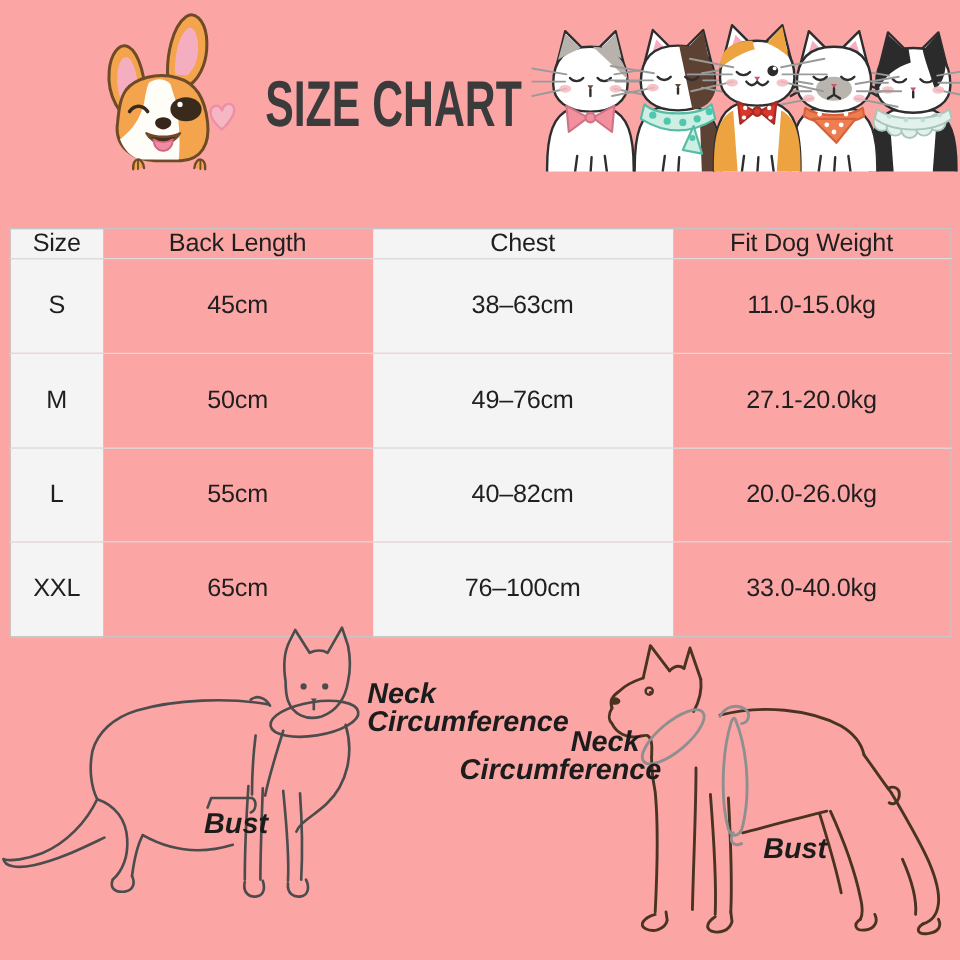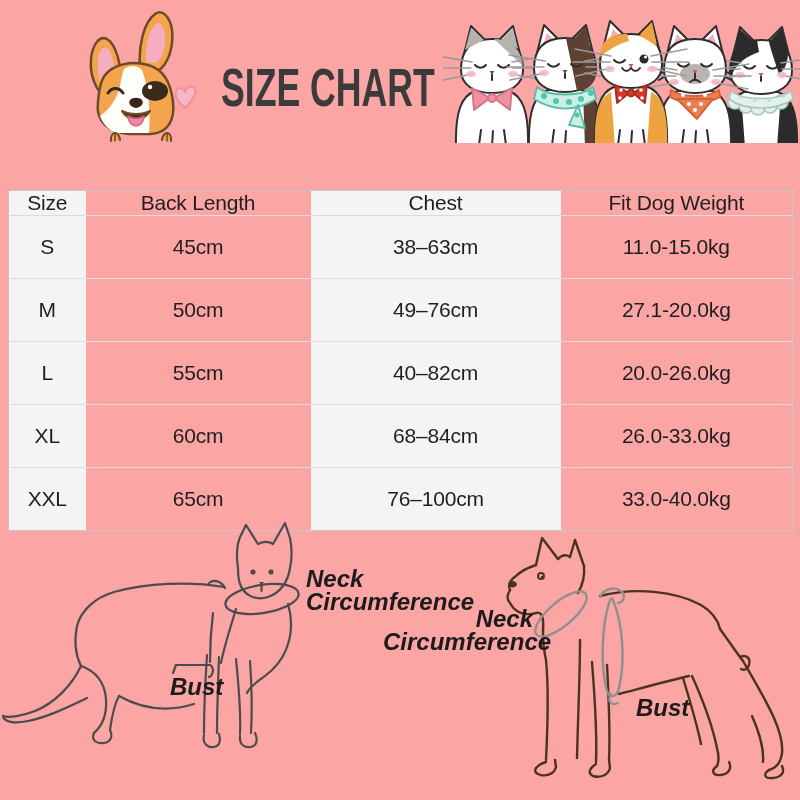--- a/index.html
+++ b/index.html
@@ -261,26 +261,20 @@
         <td class="shade">49–76cm</td>
         <td>27.1-20.0kg</td>
       </tr>
       <tr>
         <td class="shade">L</td>
         <td>55cm</td>
         <td class="shade">40–82cm</td>
         <td>20.0-26.0kg</td>
       </tr>
       <tr>
-        <td class="shade">XL</td>
-        <td>60cm</td>
-        <td class="shade">68–84cm</td>
-        <td>26.0-33.0kg</td>
-      </tr>
-      <tr>
         <td class="shade">XXL</td>
         <td>65cm</td>
         <td class="shade">76–100cm</td>
         <td>33.0-40.0kg</td>
       </tr>
     </tbody>
   </table>
 
   <svg class="cat-figure" viewBox="0 0 320 280">
     <g>

